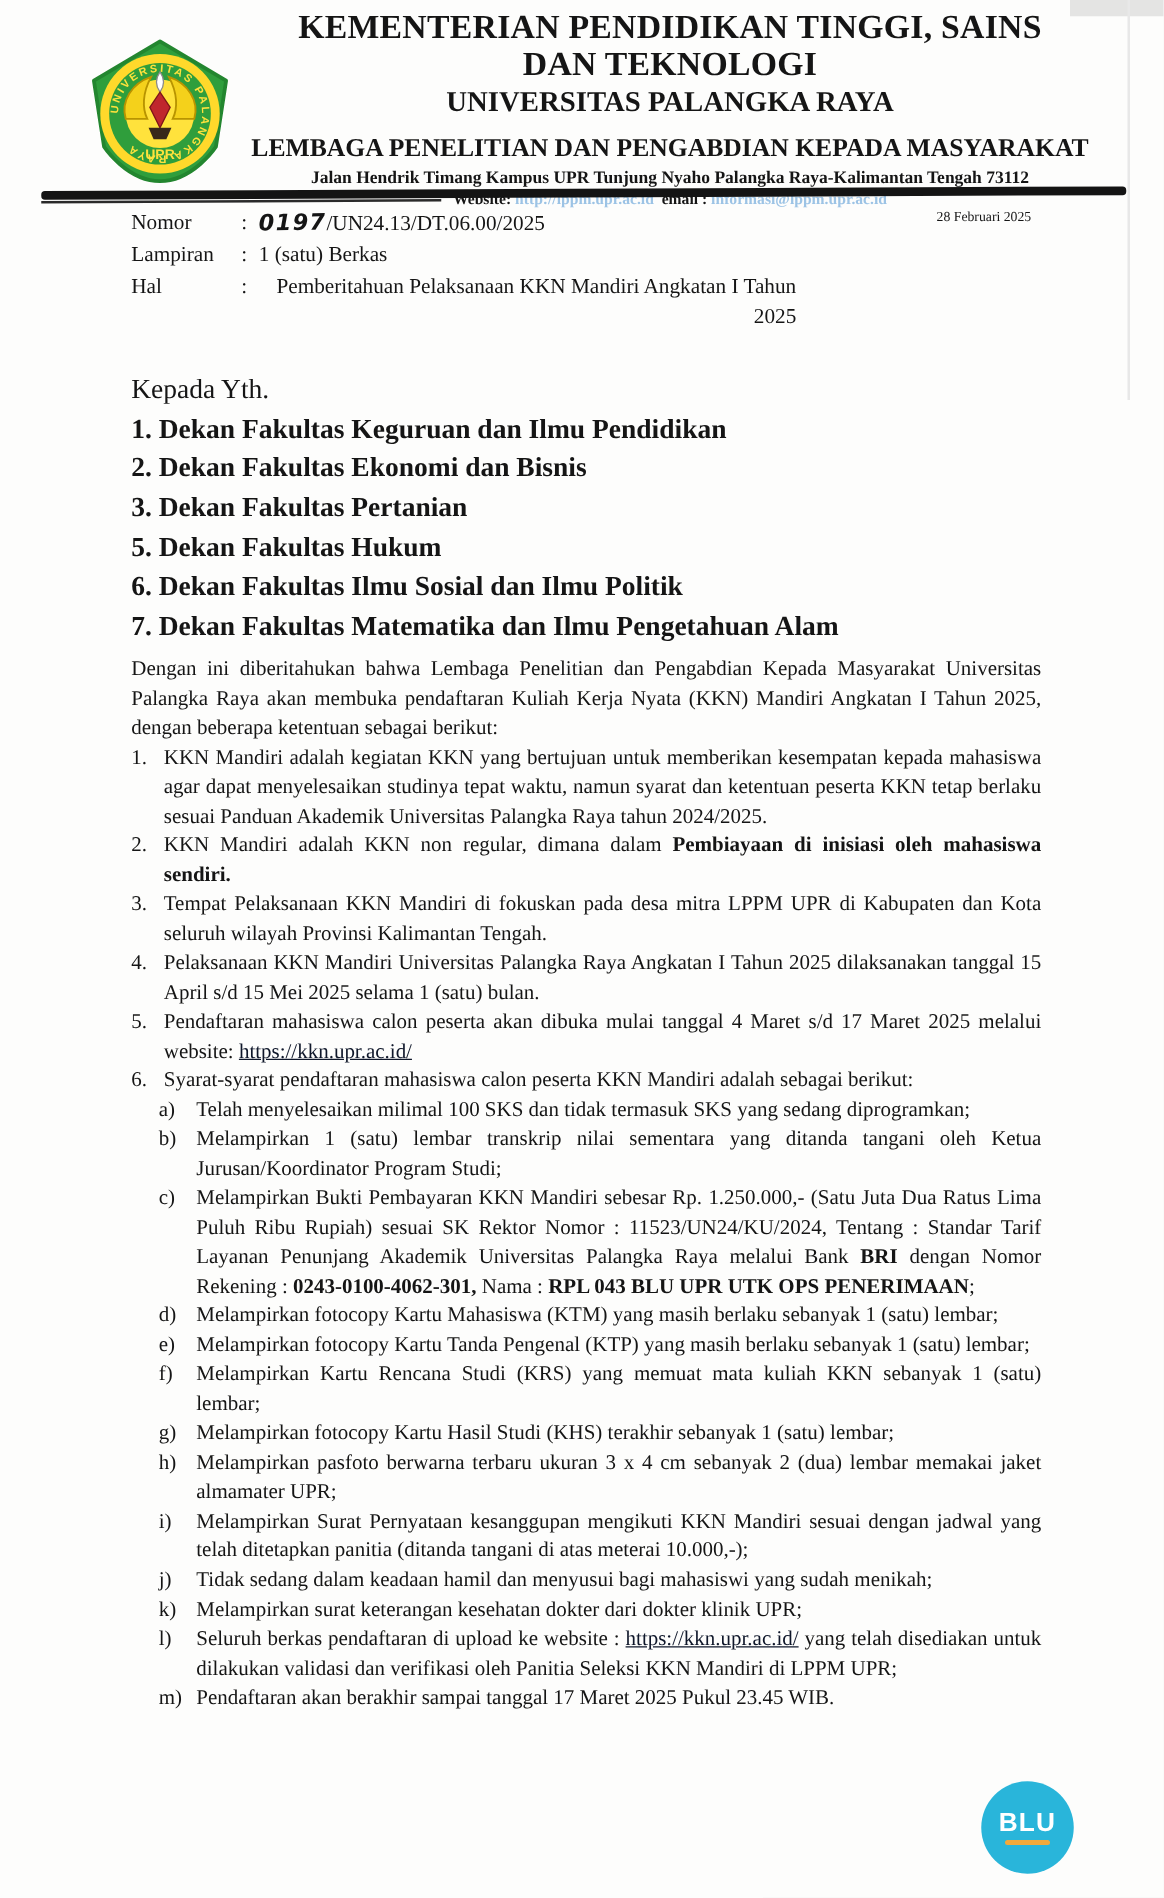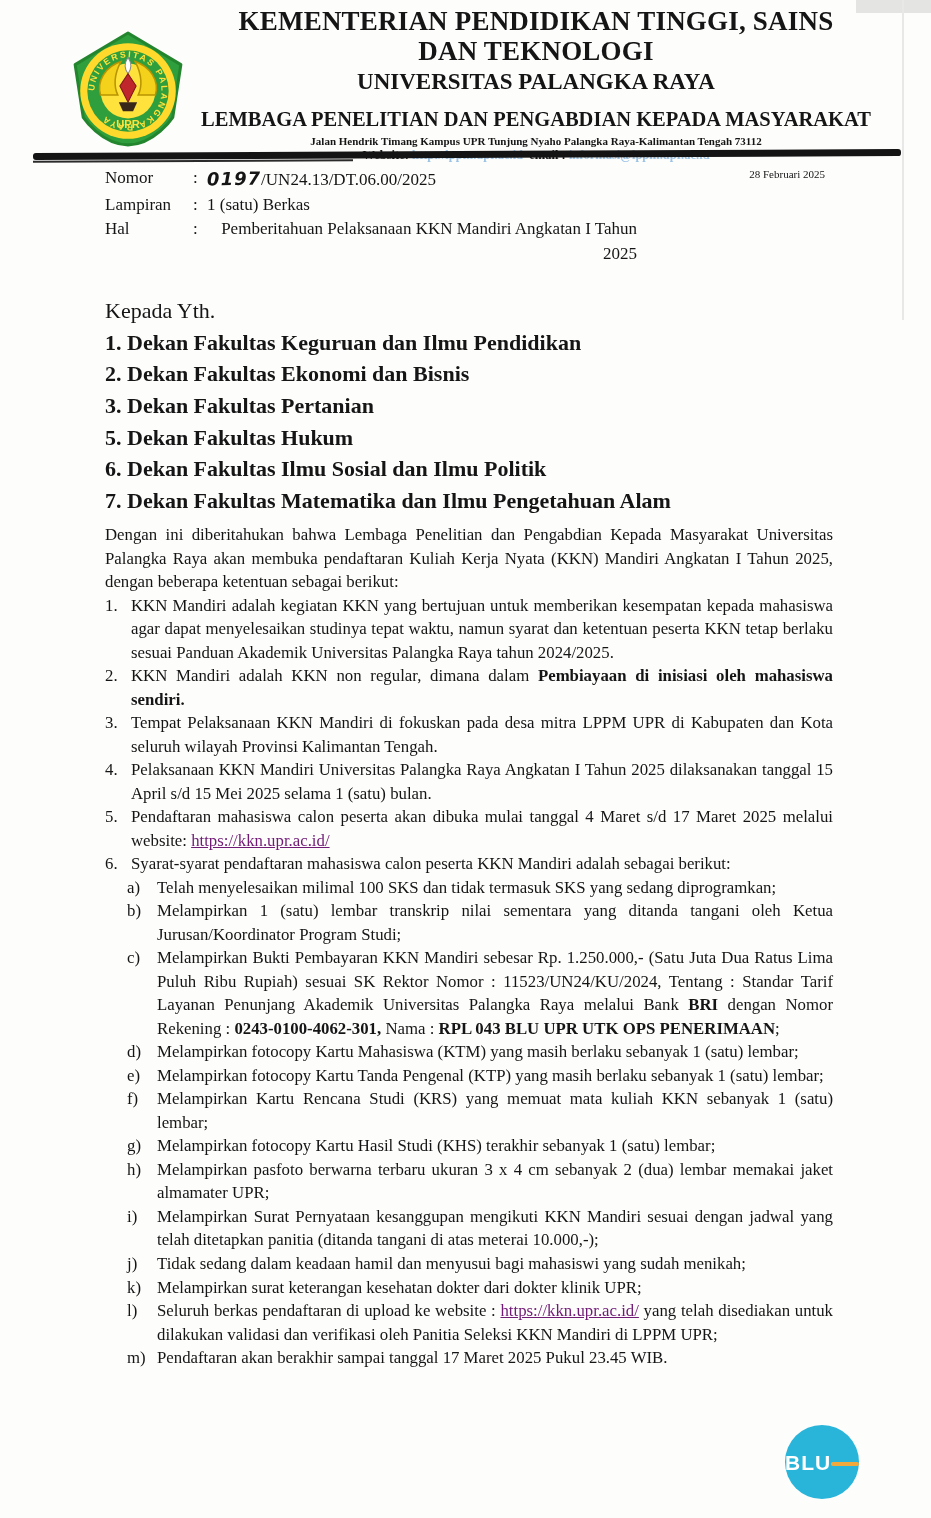--- a/index.html
+++ b/index.html
@@ -17,21 +17,21 @@
   .corner-smudge{position:absolute;left:856px;top:0;width:75px;height:13px;background:#d9d9d9;opacity:.7;}
   .edge-line{position:absolute;left:902px;top:0;width:2px;height:320px;background:#e8e8e8;}
 
   
   .letterhead{position:absolute;left:0;top:6px;width:100%;}
   .logo{position:absolute;left:58px;top:24px;width:140px;height:122px;}
   .head-text{margin-left:150px;width:772px;text-align:center;line-height:1.12;}
   .h-ministry{font-size:27px;font-weight:bold;letter-spacing:.2px;}
   .h-univ{font-size:23px;font-weight:bold;margin-top:3px;}
   .h-inst{font-size:20.5px;font-weight:bold;margin-top:13px;}
-  .h-addr{font-size:11px;font-weight:bold;margin-top:4px;}
+  .h-addr{font-size:14px;font-weight:bold;margin-top:4px;}
   .h-web{font-size:12.5px;font-weight:bold;margin-top:1px;}
   .h-link{color:#9cc3e5;font-weight:bold;text-decoration:none;}
   .rule{position:absolute;left:33px;top:151px;width:868px;height:7px;background:#141414;border-radius:3px;transform:rotate(-.25deg);}
   .rule2{position:absolute;left:33px;top:160px;width:320px;height:2px;background:#2a2a2a;transform:rotate(-.3deg);}
 
   
   .meta{position:absolute;left:105px;top:166px;font-size:17px;line-height:1.45;}
   .meta-row{display:flex;}
   .mlabel{width:88px;flex:none;}
   .mcolon{width:14px;flex:none;}
@@ -49,26 +49,26 @@
 
   
   .body{position:absolute;left:105px;top:523px;width:728px;font-size:16.8px;line-height:1.4;}
   .para{text-align:justify;}
   .mitem{display:flex;}
   .mnum{width:26px;flex:none;}
   .mtext{flex:1;text-align:justify;}
   .sitem{display:flex;margin-left:22px;}
   .slet{width:30px;flex:none;}
   .stext{flex:1;text-align:justify;}
-  a.body-link{color:#701a75;text-decoration:underline;}
+  a.body-link{color:#0f172a;text-decoration:underline;}
 
   
   .blu{
     position:absolute;left:785px;top:1425px;width:74px;height:74px;border-radius:50%;
-    background:#29b5da;display:flex;flex-direction:row;align-items:center;justify-content:center;
+    background:#29b5da;display:flex;flex-direction:column;align-items:center;justify-content:center;
     font-family:"Liberation Sans", sans-serif;
   }
   .blu-text{color:#ffffff;font-weight:bold;font-size:21px;letter-spacing:1px;line-height:1;}
   .blu-bar{width:36px;height:4px;border-radius:2px;background:#f2a93b;margin-top:3px;}
 </style>
 </head>
 <body>
 
 <div class="page">
 

